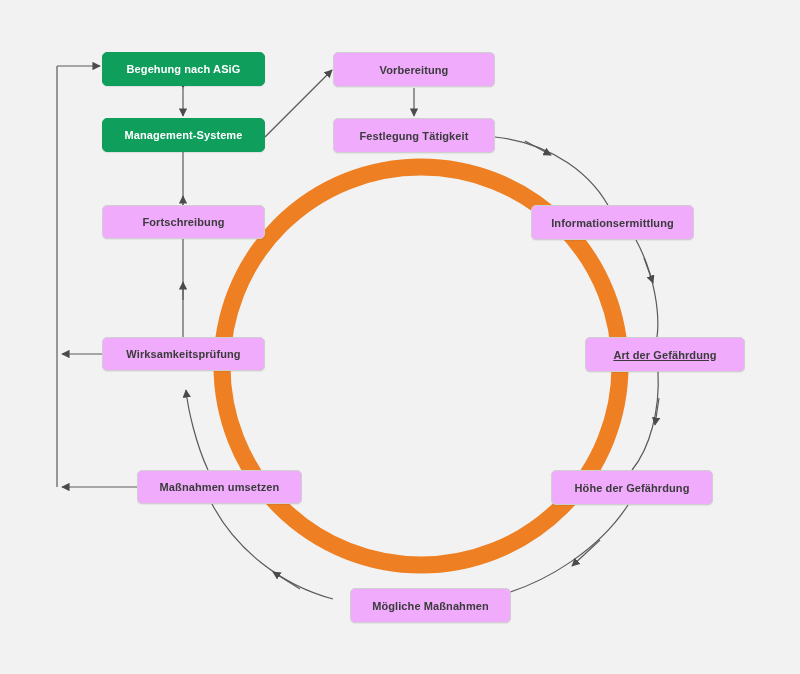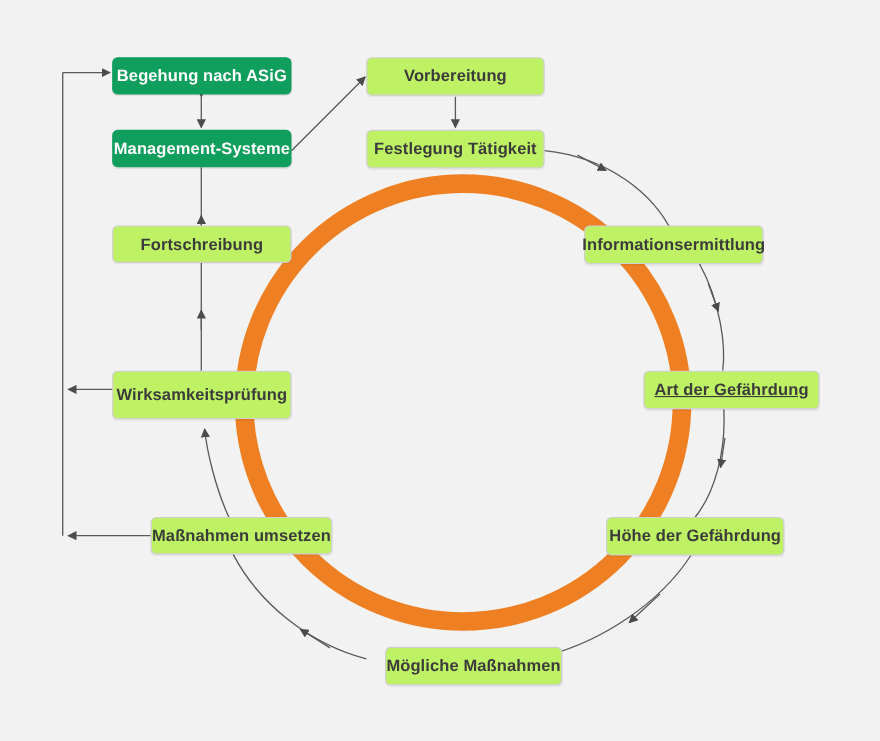--- a/index.html
+++ b/index.html
@@ -26,28 +26,28 @@
     width: 800px;
     height: 674px;
   }
   .node {
     position: absolute;
     box-sizing: border-box;
     display: flex;
     align-items: center;
     justify-content: center;
     border-radius: 5px;
-    font-size: 15px;
+    font-size: 11px;
     font-weight: bold;
     letter-spacing: 0.1px;
     white-space: nowrap;
     padding: 0 14px;
   }
   .node.plain {
-    background: #bef264;
+    background: #f0abfc;
     border: 1px solid #cfcfcf;
     color: #3b3b3b;
     box-shadow: 0 1px 1px rgba(0,0,0,0.06);
   }
   .node.accent {
     background: #109e5d;
     border: 1px solid #109e5d;
     color: #ffffff;
     box-shadow: 0 1px 1px rgba(0,0,0,0.08);
   }
@@ -113,21 +113,21 @@
   </div>
 
   <div class="node accent" style="left:102px; top:118px; width:163px; height:34px;justify-content:center;">
     <span>Management-Systeme</span>
   </div>
 
   <div class="node plain" style="left:102px; top:205px; width:163px; height:34px;">
     <span>Fortschreibung</span>
   </div>
 
-  <div class="node plain" style="left:102px; top:337px; width:163px; height:44px;text-align:center;">
+  <div class="node plain" style="left:102px; top:337px; width:163px; height:34px;text-align:center;">
     <span>Wirksamkeitsprüfung</span>
   </div>
 
   <div class="node plain" style="left:137px; top:470px; width:165px; height:34px;">
     <span>Maßnahmen umsetzen</span>
   </div>
 
   <div class="node plain" style="left:333px; top:52px; width:162px; height:35px;">
     <span>Vorbereitung</span>
   </div>

